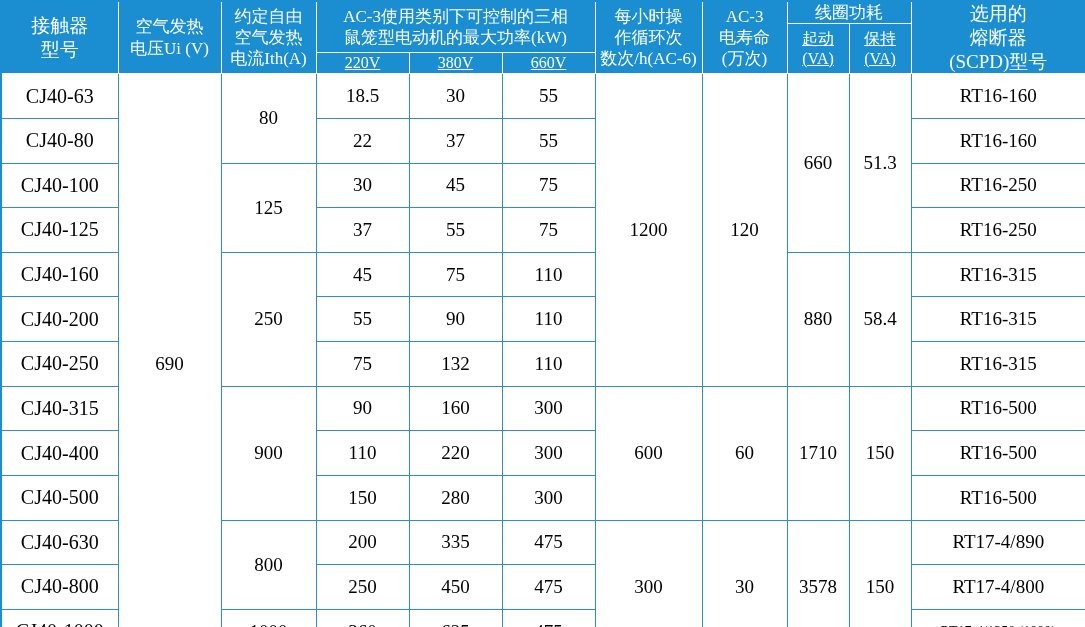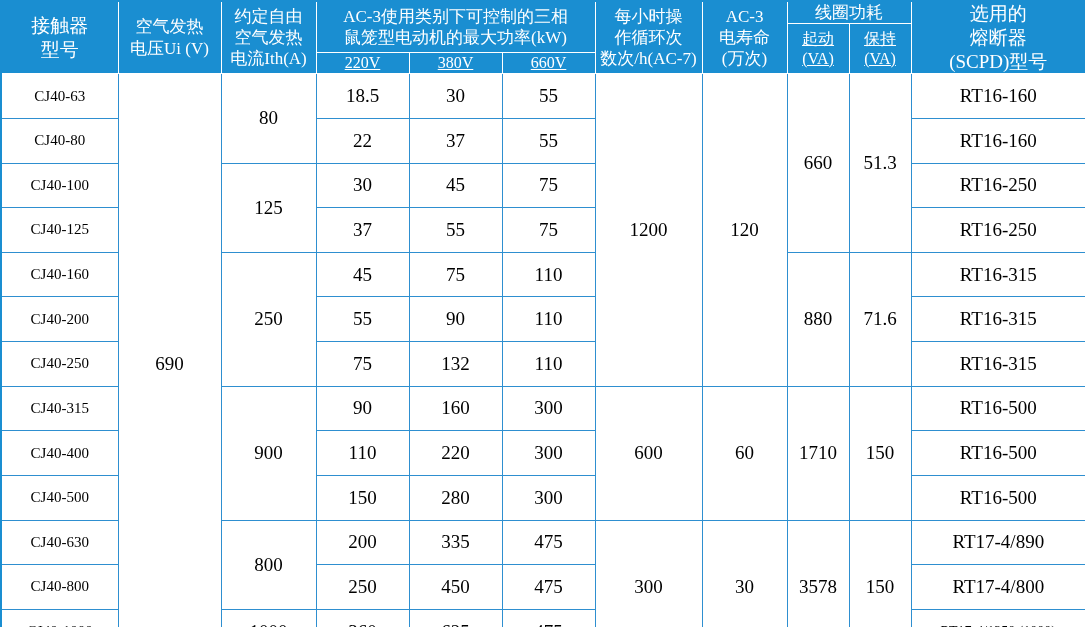--- a/index.html
+++ b/index.html
@@ -46,21 +46,21 @@
   }
   
   #spec-table {
     border: 2px solid #1a8ed1;
   }
   tbody td {
     font-size: 19px;
     background: #ffffff;
   }
   tbody td.model {
-    font-size: 15px;
+    font-size: 20px;
   }
   .sml { font-size: 14px; }
 </style>
 </head>
 <body>
 
 <table id="spec-table">
   <colgroup>
     <col style="width:117px">
     <col style="width:103px">
@@ -89,21 +89,21 @@
         <div>空气发热</div>
         <div>电流Ith(A)</div>
       </th>
       <th class="h-sub" colspan="3" rowspan="2">
         <div>AC-3使用类别下可控制的三相</div>
         <div>鼠笼型电动机的最大功率(kW)</div>
       </th>
       <th class="h-sub" rowspan="3">
         <div>每小时操</div>
         <div>作循环次</div>
-        <div>数次/h(AC-7)</div>
+        <div>数次/h(AC-6)</div>
       </th>
       <th class="h-sub" rowspan="3">
         <div>AC-3</div>
         <div>电寿命</div>
         <div>(万次)</div>
       </th>
       <th class="h-sub" colspan="2">
         <div>线圈功耗</div>
       </th>
       <th class="h-main" rowspan="3">
@@ -169,21 +169,21 @@
       <td>RT16-250</td>
     </tr>
 
     <tr>
       <td class="model">CJ40-160</td>
       <td rowspan="3">250</td>
       <td>45</td>
       <td>75</td>
       <td>110</td>
       <td rowspan="3">880</td>
-      <td rowspan="3">71.6</td>
+      <td rowspan="3">58.4</td>
       <td>RT16-315</td>
     </tr>
 
     <tr>
       <td class="model">CJ40-200</td>
       <td>55</td>
       <td>90</td>
       <td>110</td>
       <td>RT16-315</td>
     </tr>

